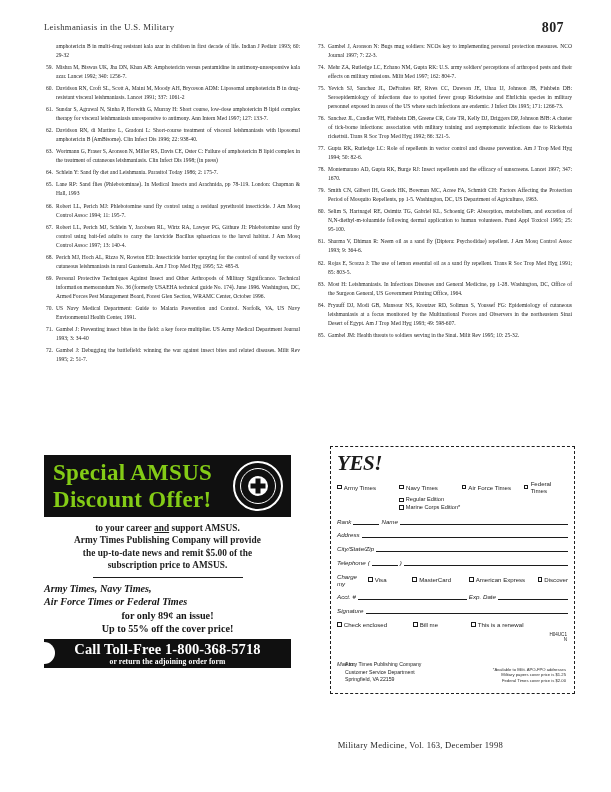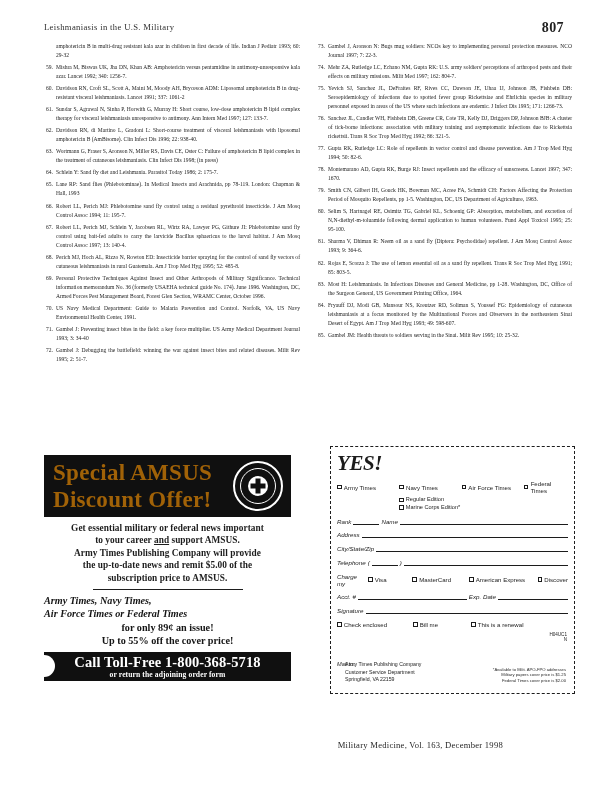--- a/index.html
+++ b/index.html
@@ -93,21 +93,21 @@
   .ad-banner {
     position: relative;
     background: #101010;
     height: 62px;
     width: 247px;
     box-sizing: border-box;
     padding: 4px 6px 4px 9px;
     overflow: hidden;
   }
   .ad-banner-text {
-    color: #a16207;
+    color: #84cc16;
     font-family: "Liberation Serif", serif;
     font-weight: bold;
     font-size: 23px;
     line-height: 27px;
     letter-spacing: .3px;
     width: 178px;
   }
   .ad-seal {
     position: absolute;
     right: 8px;
@@ -498,21 +498,20 @@
       </div>
       <div class="ad-seal">
         <div class="ad-seal-cross">
           <span></span>
             <span></span>
         </div>
       </div>
     </div>
 
     <div class="ad-copy">
-      <div>Get essential military or federal news important</div>
       <div><span>to your career </span><u>and</u><span> support AMSUS.</span></div>
       <div>Army Times Publishing Company will provide</div>
       <div>the up-to-date news and remit $5.00 of the</div>
       <div>subscription price to AMSUS.</div>
     </div>
 
     <div class="ad-rule"></div>
 
     <div class="ad-titles">
       <div>Army Times, Navy Times,</div>

